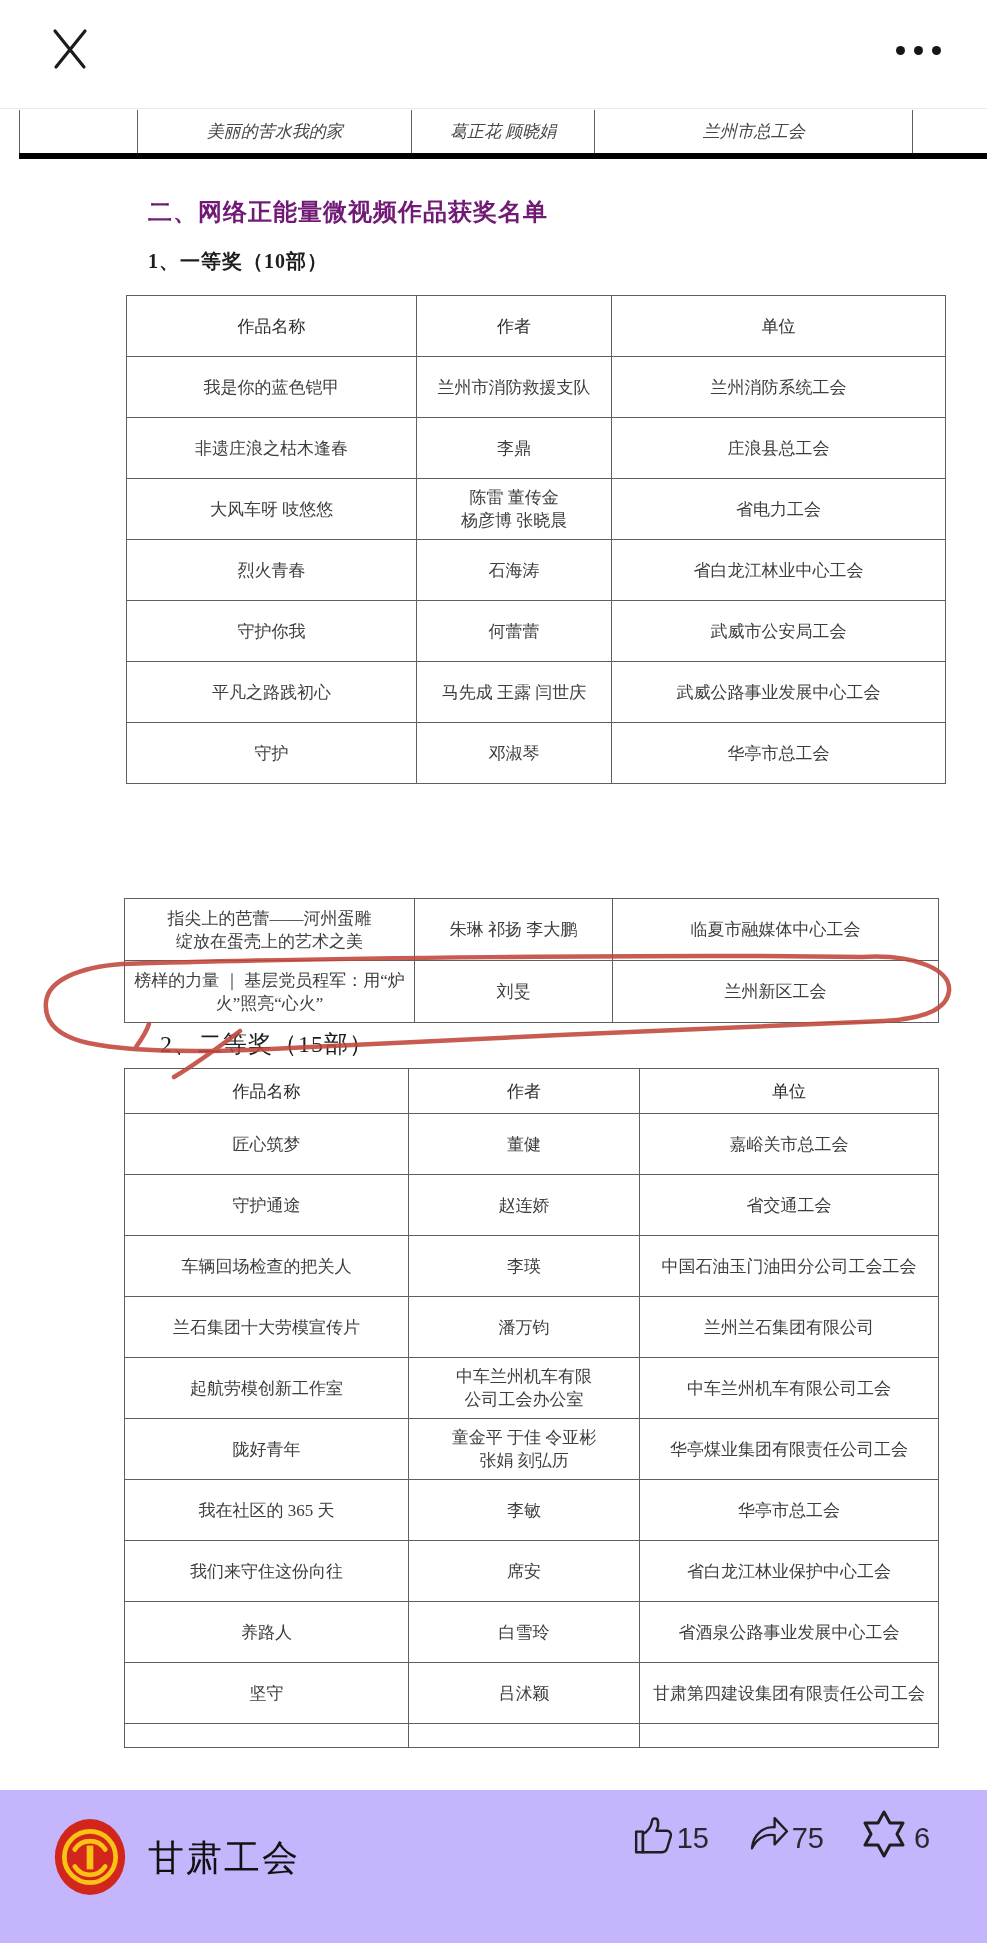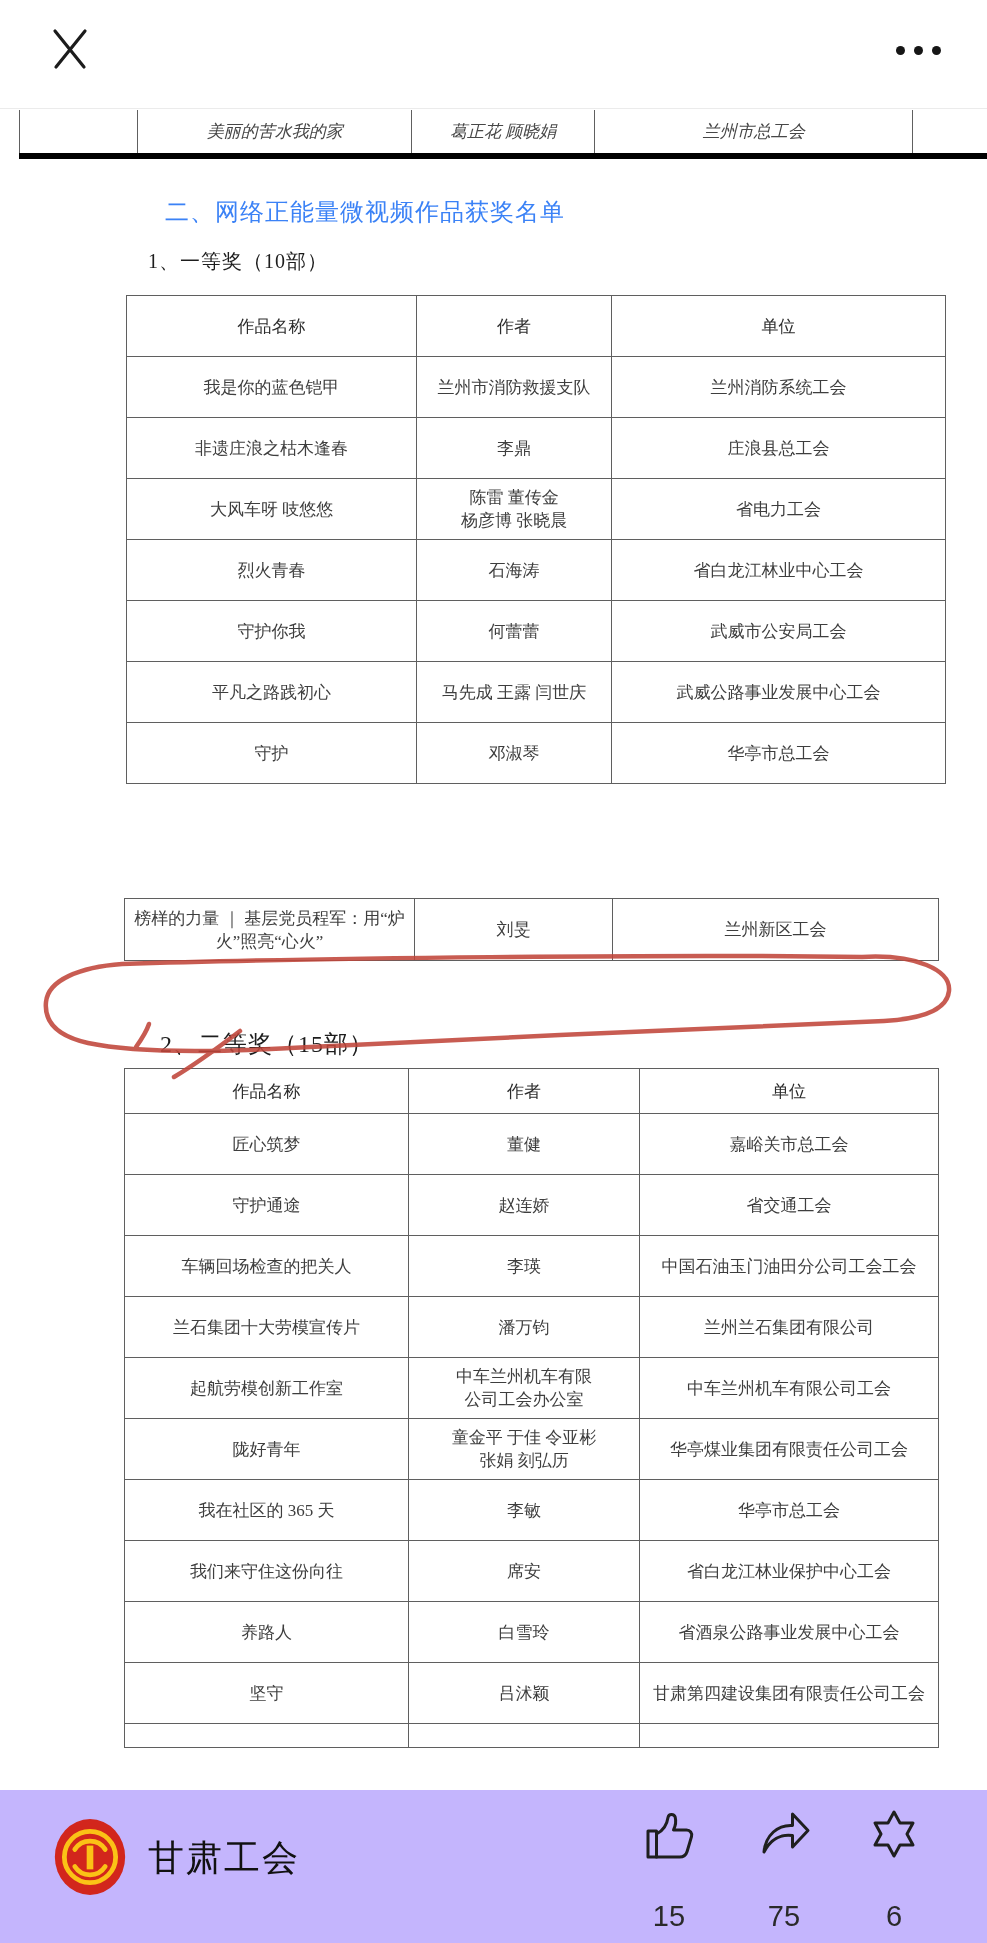--- a/index.html
+++ b/index.html
@@ -15,22 +15,22 @@
   
   .doc{position:absolute;left:0;top:0;width:987px;height:1790px;overflow:hidden;background:transparent;}
   
   .partial-row{position:absolute;left:19px;top:110px;width:972px;height:43px;display:flex;
                border-bottom:6px solid #000000;font-style:italic;}
   .partial-row .pcell{border-left:1px solid #606060;display:flex;align-items:center;justify-content:center;
                font-size:17px;color:#474747;}
   .partial-row .pcell:last-child{border-right:1px solid #606060;}
   .pc0{width:118px}.pc1{width:274px}.pc2{width:183px}.pc3{width:319px}.pc4{width:77px}
   
-  .h-main{position:absolute;left:165px;top:196px;font-size:24px;font-weight:normal;color:#3b82f6;letter-spacing:1px;}
-  .h-sub1{position:absolute;left:148px;top:248px;font-size:20px;font-weight:normal;color:#1d1d1d;letter-spacing:1px;}
+  .h-main{position:absolute;left:148px;top:196px;font-size:24px;font-weight:bold;color:#701a75;letter-spacing:1px;}
+  .h-sub1{position:absolute;left:148px;top:248px;font-size:20px;font-weight:bold;color:#1d1d1d;letter-spacing:1px;}
   .h-sub2{position:absolute;left:160px;top:1028px;font-size:24px;font-weight:normal;color:#1d1d1d;letter-spacing:1px;}
   
   table.award{border-collapse:collapse;table-layout:fixed;position:absolute;}
   table.award th,table.award td{border:1px solid #5f5f5f;text-align:center;vertical-align:middle;
       font-size:17px;line-height:23px;color:#3e3e3e;white-space:pre-line;padding:4px 6px;overflow:hidden;
       font-family:"Liberation Serif","DejaVu Serif",serif;}
   table.award th{font-weight:normal;color:#2c2c2c;}
   #table-fp{left:126px;top:295px;width:780px;}
   #table-fp tr{height:61px;}
   #table-fp th:nth-child(1),#table-fp td:nth-child(1){width:277px;}
@@ -47,21 +47,21 @@
   #table-sp th:nth-child(1),#table-sp td:nth-child(1){width:271px;}
   #table-sp th:nth-child(2),#table-sp td:nth-child(2){width:218px;}
   #table-sp th:nth-child(3),#table-sp td:nth-child(3){width:286px;}
   
   .annotation{position:absolute;left:0;top:940px;width:987px;height:220px;pointer-events:none;color:#c0453a;}
   
   .footer{position:absolute;left:0;top:1790px;width:987px;height:153px;background:#c4b5fd;
           font-family:"Liberation Sans","DejaVu Sans",sans-serif;}
   .logo{position:absolute;left:52px;top:26px;width:76px;height:82px;}
   .account-name{position:absolute;left:148px;top:44px;font-size:36px;color:#111111;letter-spacing:2px;font-weight:500;}
-  .action{position:absolute;top:14px;width:80px;display:flex;flex-direction:column;align-items:center;cursor:pointer;gap:28px;}
+  .action{position:absolute;top:14px;width:80px;display:flex;flex-direction:row;align-items:center;cursor:pointer;}
   .action .cnt{font-size:29px;color:#2a2a2a;margin-top:8px;}
   .act-like{left:629px;}
   .act-share{left:744px;}
   .act-wow{left:854px;}
   .aicon{width:60px;height:60px;}
 </style>
 </head>
 <body>
 
 <div class="screen">
@@ -122,20 +122,26 @@
           <tr>
             <td>守护</td>
             <td>邓淑琴</td>
             <td>华亭市总工会</td>
           </tr>
         </tbody>
       </table>
 
     <table class="award" id="table-mini">
         <tbody>
+          <tr>
+            <td>指尖上的芭蕾——河州蛋雕
+绽放在蛋壳上的艺术之美</td>
+            <td>朱琳 祁扬 李大鹏</td>
+            <td>临夏市融媒体中心工会</td>
+          </tr>
           <tr>
             <td>榜样的力量 ｜ 基层党员程军：用“炉
 火”照亮“心火”</td>
             <td>刘旻</td>
             <td>兰州新区工会</td>
           </tr>
         </tbody>
       </table>
 
     <div class="h-sub2">2、二等奖（15部）</div>

